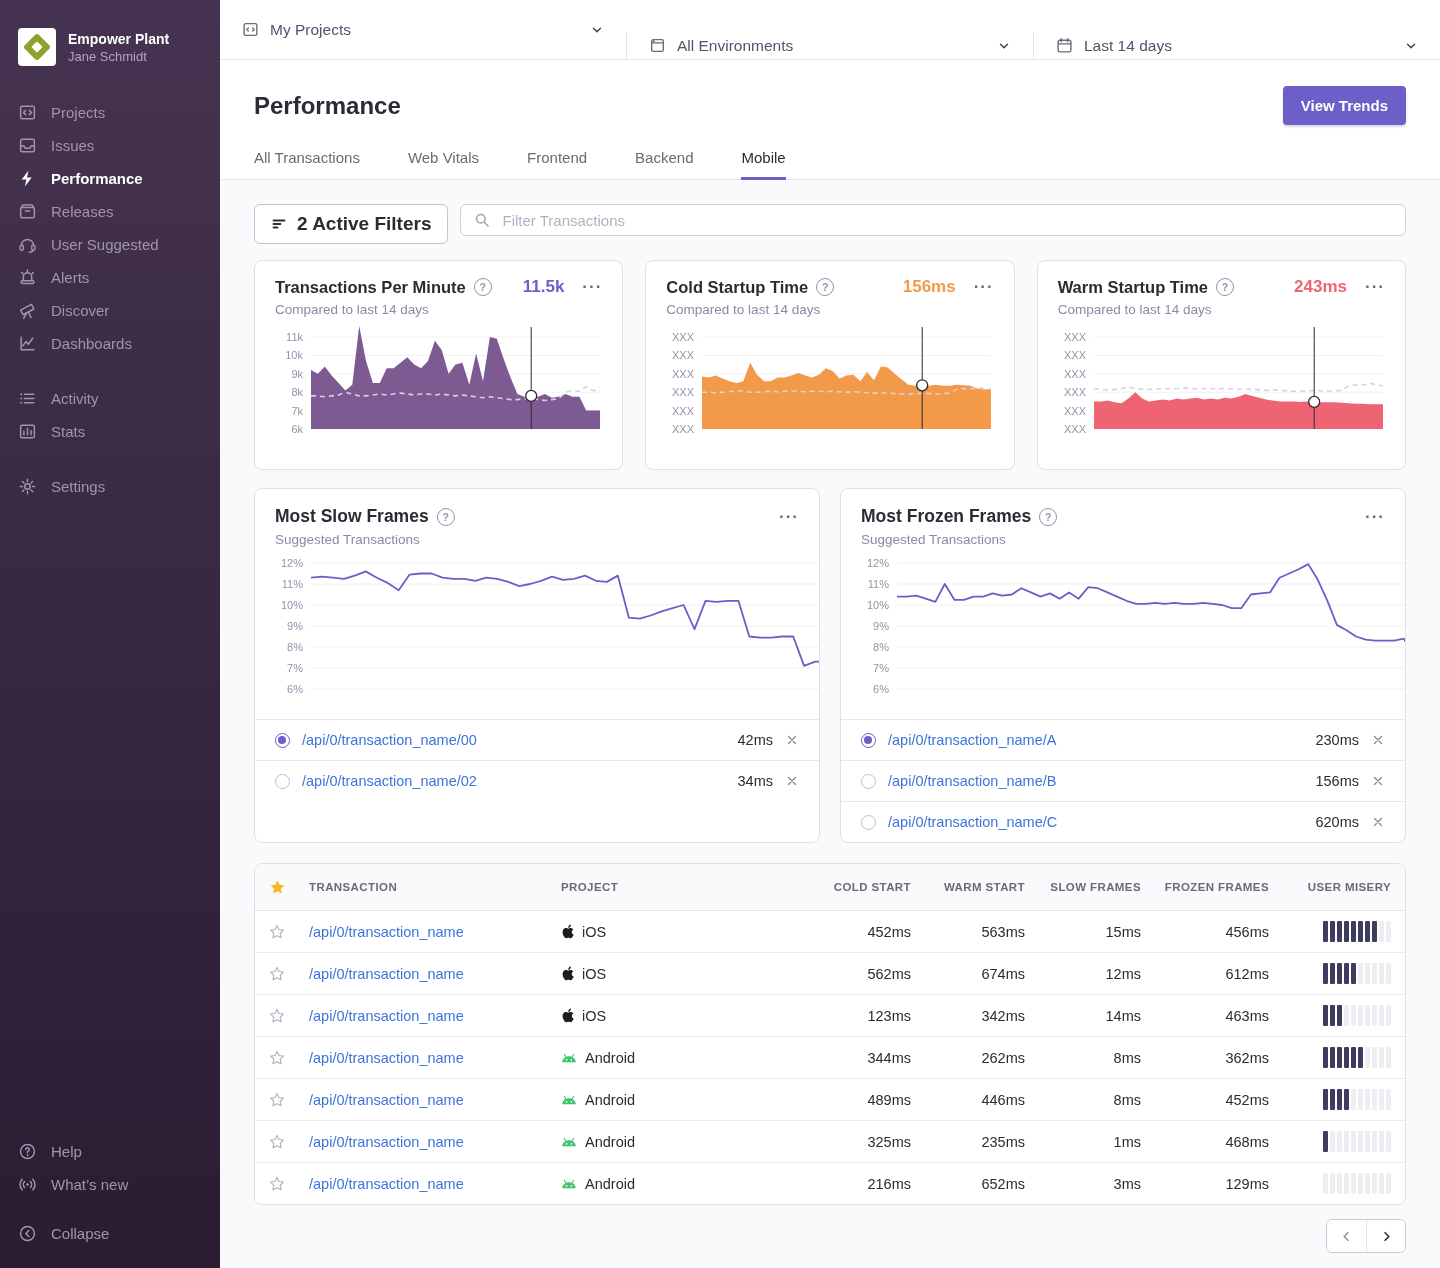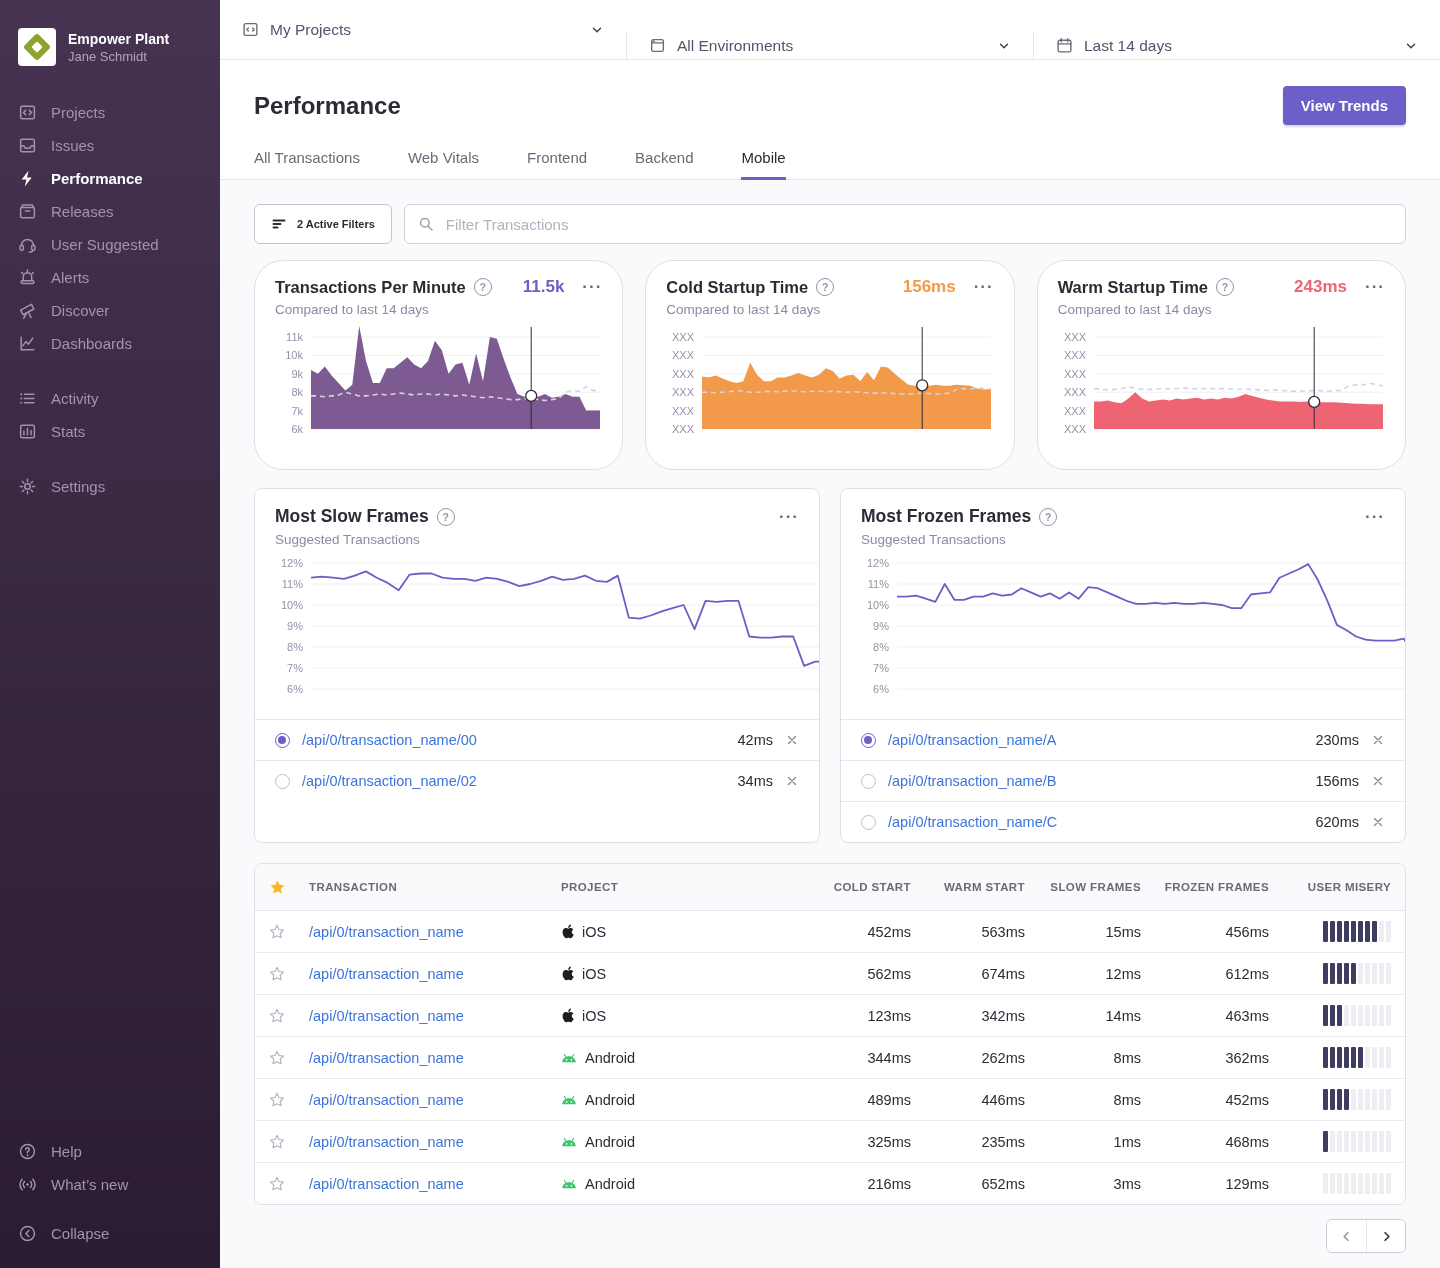--- a/index.html
+++ b/index.html
@@ -44,32 +44,32 @@
   .btn-trends{background:#6C5FC7;color:#fff;font-weight:bold;font-size:15px;border:none;
               border-radius:4px;padding:11px 18px;cursor:pointer;box-shadow:0 2px 2px rgba(60,40,110,.18);}
   .tabs{display:flex;gap:48px;margin-top:24px;}
   .tab{padding-bottom:11px;font-size:15px;color:#6e6878;cursor:pointer;border-bottom:3px solid transparent;margin-bottom:-1px;}
   .tab.active{color:#2f2936;border-bottom-color:#6C5FC7;}
 
   .content{padding:24px 34px 0;flex:1;}
 
   .filter-row{display:flex;gap:12px;}
   .btn-filters{display:flex;align-items:center;gap:10px;background:#fff;border:1px solid #c9c2d1;
-               border-radius:6px;height:40px;padding:0 16px;font-weight:bold;font-size:11px;color:#2f2936;
+               border-radius:6px;height:40px;padding:0 16px;font-weight:bold;font-size:19px;color:#2f2936;
                cursor:pointer;box-sizing:border-box;}
   .searchbox{flex:1;display:flex;align-items:center;gap:10px;background:#fff;border:1px solid #d6d0dd;
-             border-radius:6px;height:40px;padding:0 13px;box-sizing:border-box;}
+             border-radius:6px;height:32px;padding:0 13px;box-sizing:border-box;}
   .searchbox input{border:none;outline:none;flex:1;font-size:15px;color:#57516b;
                    font-family:"Liberation Sans",sans-serif;background:transparent;}
   .searchbox input::placeholder{color:#b7aec1;}
 
   .card{background:#fff;border:1px solid #e2dee8;border-radius:8px;box-sizing:border-box;}
 
   .metric-row{display:flex;gap:22px;margin-top:16px;}
-  .metric-card{flex:1;padding:16px 20px;height:210px;border-radius:29px;}
+  .metric-card{flex:1;padding:16px 20px;height:210px;}
   .mc-top{display:flex;align-items:center;gap:8px;}
   .mc-title{font-size:16.5px;font-weight:bold;color:#2f2936;}
   .mc-sp{flex:1;}
   .mc-value{font-size:17px;font-weight:bold;}
   .more{color:#6f6878;font-size:17px;font-weight:bold;letter-spacing:1px;cursor:pointer;margin-left:10px;line-height:10px;}
   .mc-sub{color:#9386a3;font-size:13.5px;margin-top:5px;}
   .chartbox{margin-top:8px;}
 
   .help-ic{width:16px;height:16px;border:1.4px solid #9a8fa8;border-radius:50%;color:#9a8fa8;
            font-size:10.5px;font-weight:bold;display:flex;align-items:center;justify-content:center;flex:none;cursor:pointer;}

